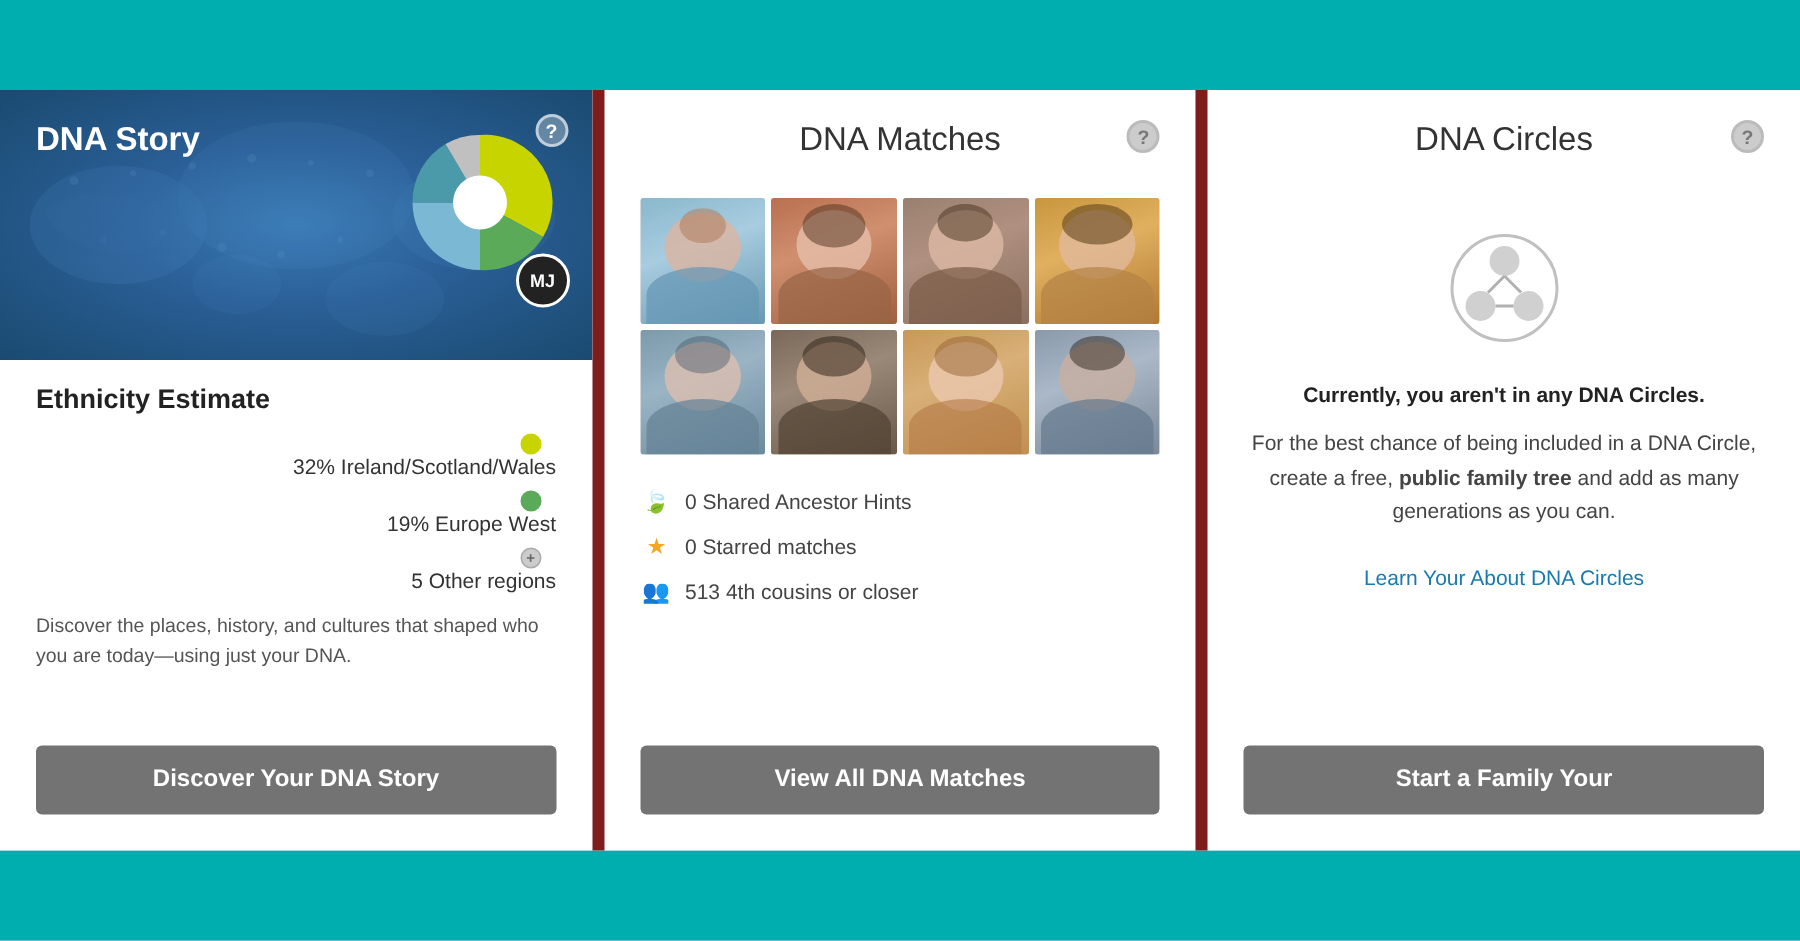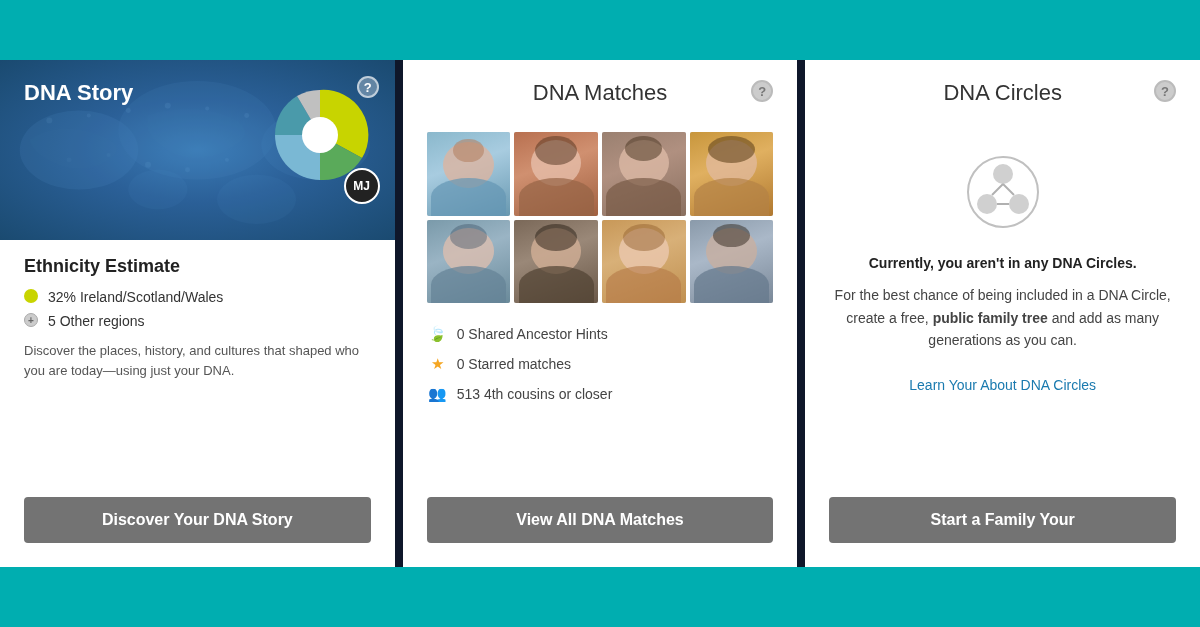--- a/index.html
+++ b/index.html
@@ -33,21 +33,21 @@
     
     .panel {
       background: #fff;
       flex: 1;
       position: relative;
       padding: 20px 24px 24px 24px;
       display: flex;
       flex-direction: column;
     }
     .panel + .panel {
-      border-left: 8px solid #0f172a;
+      border-left: 8px solid #7f1d1d;
       justify-content: space-between;
     }
     
     .panel-dna-story {
       background: #fff;
     }
     .dna-story-header {
       background: #2b6098;
       background-image: radial-gradient(ellipse at center, #3a7ab5 0%, #2b6098 40%, #1a4a70 100%);
       margin: -20px -24px 0 -24px;
@@ -119,24 +119,25 @@
       flex: 1;
     }
     .ethnicity-title {
       font-size: 18px;
       font-weight: bold;
       color: #222;
       margin-bottom: 12px;
     }
     .ethnicity-item {
       display: flex;
-      align-items: flex-start;
+      align-items: flex-end;
       margin-bottom: 8px;
       font-size: 14px;
       color: #333;
+      flex-direction: column;
     }
     .dot {
       width: 14px;
       height: 14px;
       border-radius: 50%;
       margin-right: 10px;
       flex-shrink: 0;
     }
     .dot-yellow { background: #c8d400; }
     .dot-green { background: #5aaa5a; }
@@ -319,20 +320,24 @@
     </div>
 
     <div class="ethnicity-section">
       <div class="ethnicity-title">Ethnicity Estimate</div>
 
       <div class="ethnicity-item">
         <div class="dot dot-yellow"></div>
         <span>32% Ireland/Scotland/Wales</span>
       </div>
       <div class="ethnicity-item">
+        <div class="dot dot-green"></div>
+        <span>19% Europe West</span>
+      </div>
+      <div class="ethnicity-item">
         <div class="dot dot-other">+</div>
         <span>5 Other regions</span>
       </div>
 
       <p class="description-text">Discover the places, history, and cultures that shaped who you are today—using just your DNA.</p>
     </div>
 
     <button class="btn-green">Discover Your DNA Story</button>
   </div>
 

